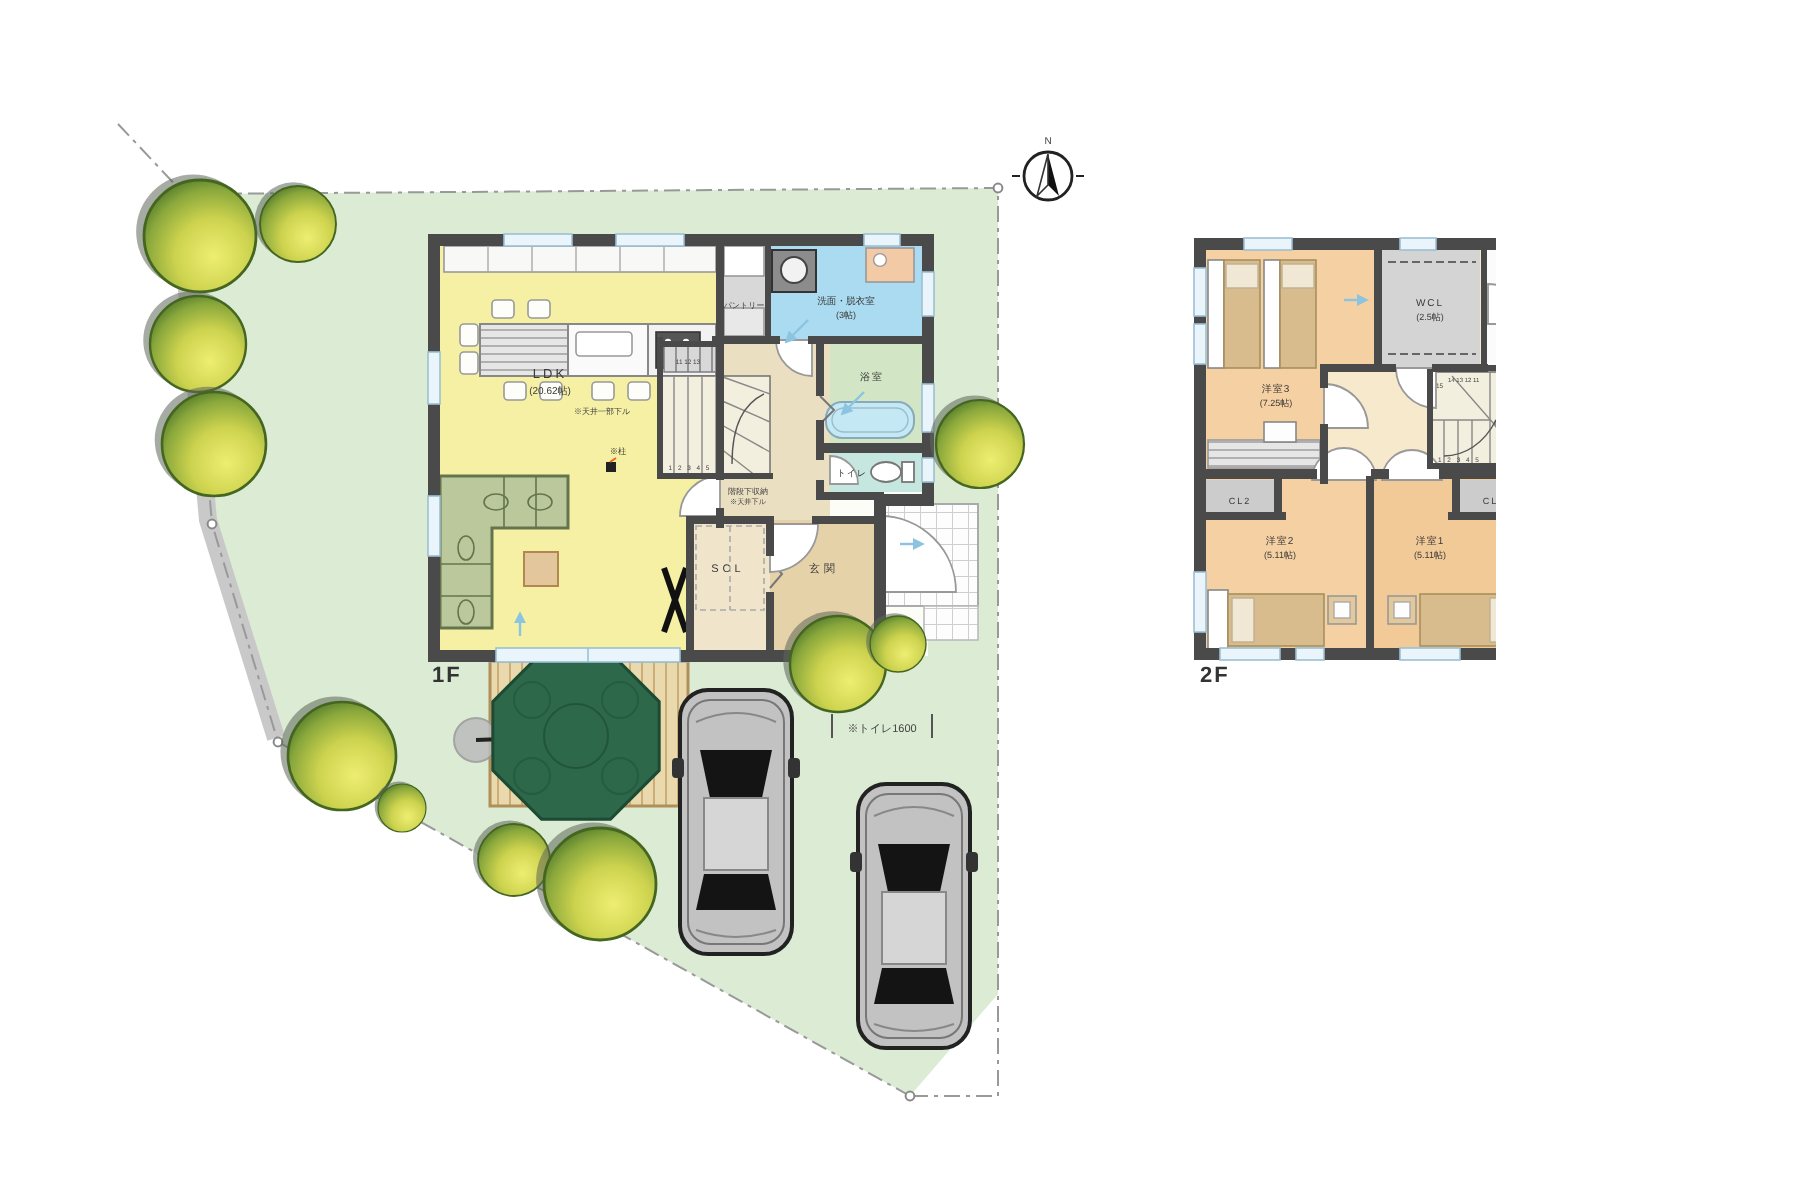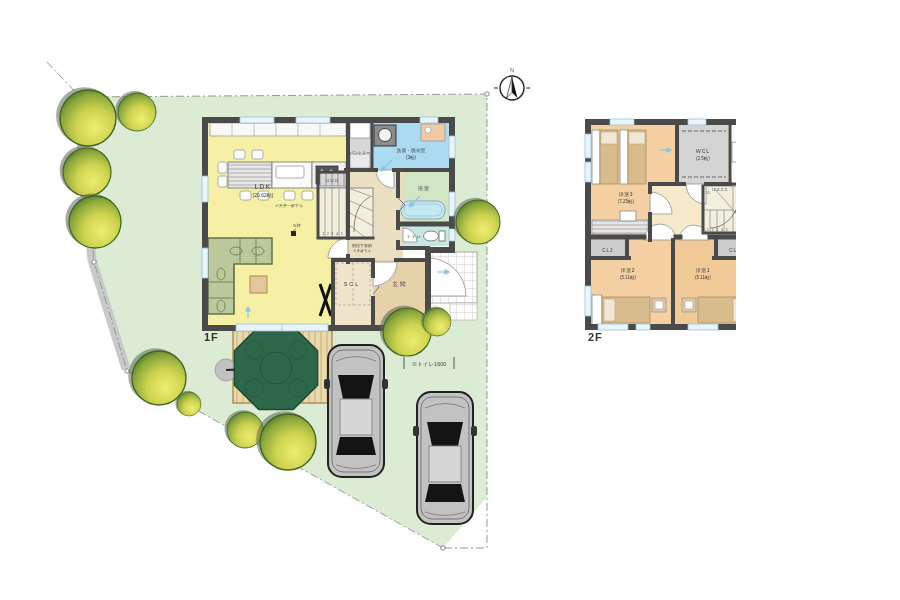--- a/index.html
+++ b/index.html
@@ -1,17 +1,17 @@
 <!DOCTYPE html>
 <html><head>
 <meta charset="utf-8">
 <style>
   html,body{margin:0;padding:0;background:#ffffff;}
   .canvas{position:relative;width:736px;height:600px;background:#ffffff;overflow:hidden;
-          font-family:"Liberation Sans", sans-serif;}
+          font-family:"Liberation Sans", sans-serif;margin-left:12px;}
   svg text{font-family:"Liberation Sans", sans-serif;fill:#333;}
   .room-label{fill:#3a3a3a;}
   .tiny{fill:#444;}
 </style>
 </head>
 <body>
 
 <div class="canvas">
 <svg width="900" height="600" viewBox="0 0 900 600">
   <defs>

